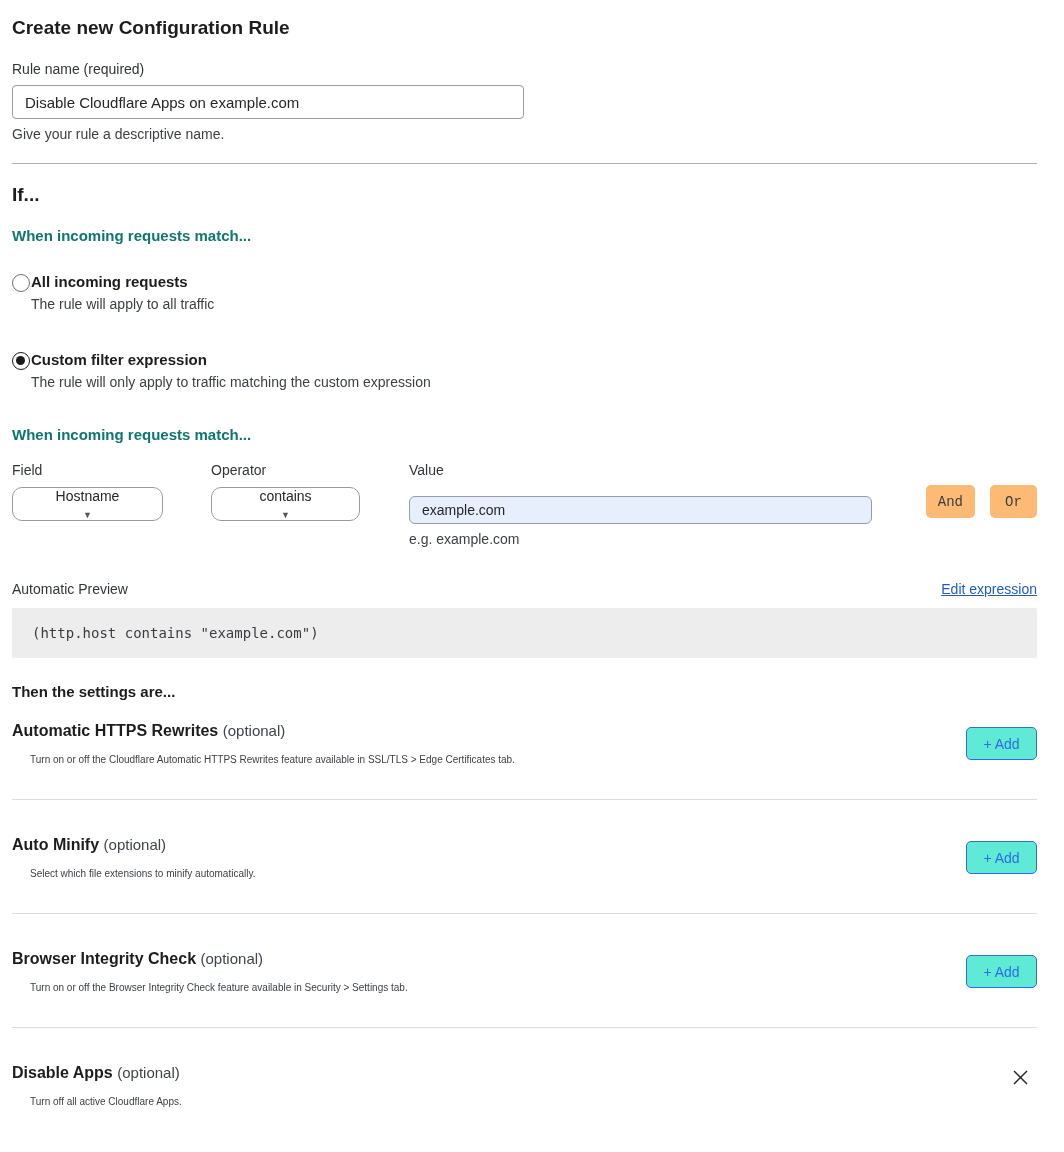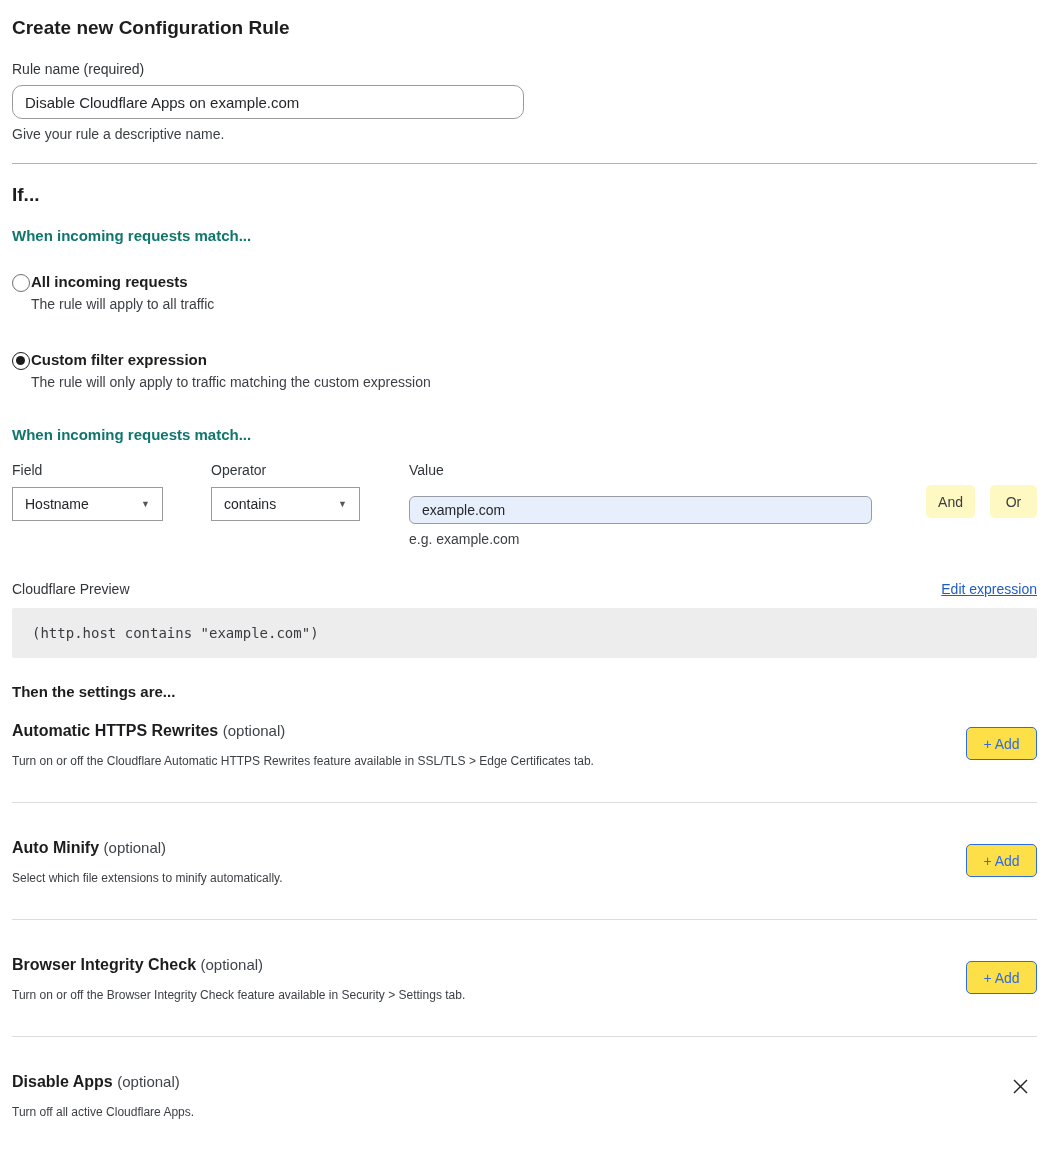--- a/index.html
+++ b/index.html
@@ -14,21 +14,21 @@
   .page { width: 1025px; margin-left: 12px; padding-top: 17px; }
 
   h1.page-title { font-size: 19px; font-weight: bold; color: #1d1d1f; }
 
   .field-label { font-size: 14px; color: #32353a; display: block; }
 
   .rule-name-block { margin-top: 22px; }
   .rule-name-block input {
     margin-top: 8px;
     width: 512px; height: 34px;
-    border: 1px solid #9b9b9b; border-radius: 10px;
+    border: 1px solid #9b9b9b; border-radius: 4px;
     padding: 0 12px; font-size: 15px; color: #24262a;
     font-family: "Liberation Sans", sans-serif;
     background: #fff; outline: none;
   }
   .helper-text { font-size: 14px; color: #3c3f44; margin-top: 7px; }
 
   hr.divider-strong { border: none; border-top: 1px solid #b2b2b2; margin-top: 21px; }
   hr.divider-light  { border: none; border-top: 1px solid #dcdcdc; }
 
   h2.if-heading { font-size: 19px; font-weight: bold; margin-top: 20px; }
@@ -49,59 +49,60 @@
   }
   .radio-texts .radio-label { font-size: 15px; font-weight: bold; color: #1d1d1f; }
   .radio-texts .radio-desc { font-size: 14px; color: #3c3f44; margin-top: 6px; }
 
   .builder-row { display: flex; align-items: flex-start; margin-top: 19px; gap: 40px; }
   .col .field-label { margin-bottom: 9px; }
   .col-field { width: 151px; margin-right: 8px; }
   .col-operator { width: 149px; margin-right: 9px; }
   .col-value { flex: 1 1 auto; margin-right: 14px; }
   .select-box {
-    height: 34px; border: 1px solid #9b9b9b; border-radius: 0;
+    height: 34px; border: 1px solid #9b9b9b; border-radius: 10px;
     display: flex; align-items: center; justify-content: space-between;
     padding: 0 12px; font-size: 14px; color: #24262a; background: #fff;
     cursor: pointer;
+    flex-direction: column;
   }
   .select-caret { font-size: 9px; color: #55575c; }
   .value-input {
     width: 100%; height: 28px;
     border: 1px solid #989ba3; border-radius: 6px;
     background: #e8effc; padding: 0 12px;
     font-size: 14px; color: #24262a; outline: none;
     font-family: "Liberation Sans", sans-serif;
   }
   .andor { display: flex; gap: 15px; margin-top: 23px; }
   .btn-gray {
     min-width: 47px; height: 33px; padding: 0 12px;
-    background: #fef9c3; color: #3a3c40; border: none; border-radius: 5px;
-    font-size: 14px; font-family: Liberation Sans, sans-serif; cursor: pointer;
+    background: #fdba74; color: #3a3c40; border: none; border-radius: 5px;
+    font-size: 14px; font-family: Liberation Mono, monospace; cursor: pointer;
   }
 
   .preview-row { display: flex; justify-content: space-between; align-items: flex-end; margin-top: 34px; }
   .preview-label { font-size: 14px; color: #32353a; }
   .edit-link { font-size: 14px; color: #1f5dc2; text-decoration: underline; cursor: pointer; }
   .code-block {
     margin-top: 11px; height: 50px; background: #ededed; border-radius: 2px;
     display: flex; align-items: center; padding: 0 20px;
     font-family: "DejaVu Sans Mono", monospace; font-size: 14px; color: #3a3c40;
   }
 
   .settings-heading { font-size: 15px; font-weight: bold; margin-top: 25px; }
 
   .setting { display: flex; justify-content: space-between; align-items: flex-start; }
   .setting-pad { padding-top: 36px; padding-bottom: 34px; }
   .setting-first { padding-top: 22px; padding-bottom: 34px; }
   .setting-title { font-size: 16px; font-weight: bold; color: #1d1d1f; display: inline; }
   .setting-optional { font-size: 15px; font-weight: normal; color: #40444b; }
-  .setting-desc { font-size: 12px; color: #3c3f44; margin-top: 14px; }
+  .setting-desc { font-size: 10px; color: #3c3f44; margin-top: 14px; margin-left: 18px; }
   .btn-add {
-    width: 71px; height: 33px; background: #fde047;
+    width: 71px; height: 33px; background: #5eead4;
     border: 1px solid #2f6ce0; border-radius: 5px; color: #2f6ce0;
     font-size: 14px; font-family: "Liberation Sans", sans-serif; cursor: pointer;
     flex: 0 0 auto; margin-top: 5px;
   }
   .btn-close {
     background: none; border: none; cursor: pointer; padding: 2px;
     margin-top: 3px; margin-right: 6px; line-height: 0;
   }
 </style>
 </head>
@@ -160,21 +161,21 @@
       <input type="text" class="value-input" style="margin-top: 9px;" value="example.com">
       <div class="helper-text">e.g. example.com</div>
     </div>
     <div class="andor">
       <button class="btn-gray">And</button>
       <button class="btn-gray">Or</button>
     </div>
   </div>
 
   <div class="preview-row">
-    <span class="preview-label">Cloudflare Preview</span>
+    <span class="preview-label">Automatic Preview</span>
     <a class="edit-link">Edit expression</a>
   </div>
   <div class="code-block">(http.host contains "example.com")</div>
 
   <h3 class="settings-heading">Then the settings are...</h3>
 
   <div class="setting setting-first">
     <div>
       <div>
         <span class="setting-title">Automatic HTTPS Rewrites</span>

